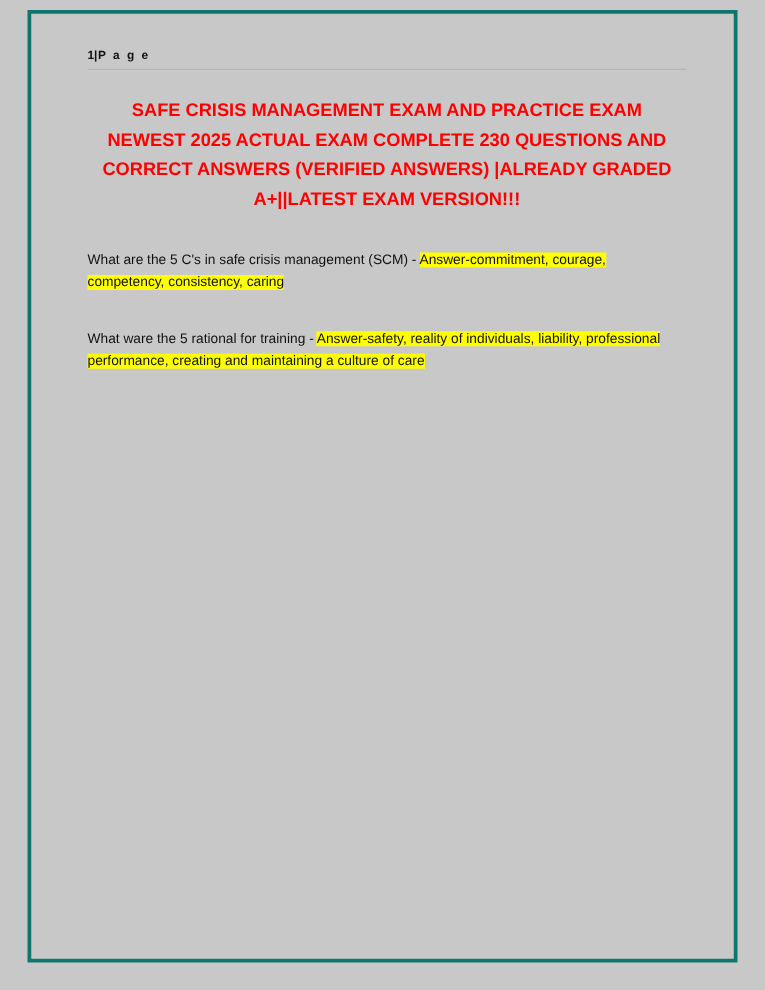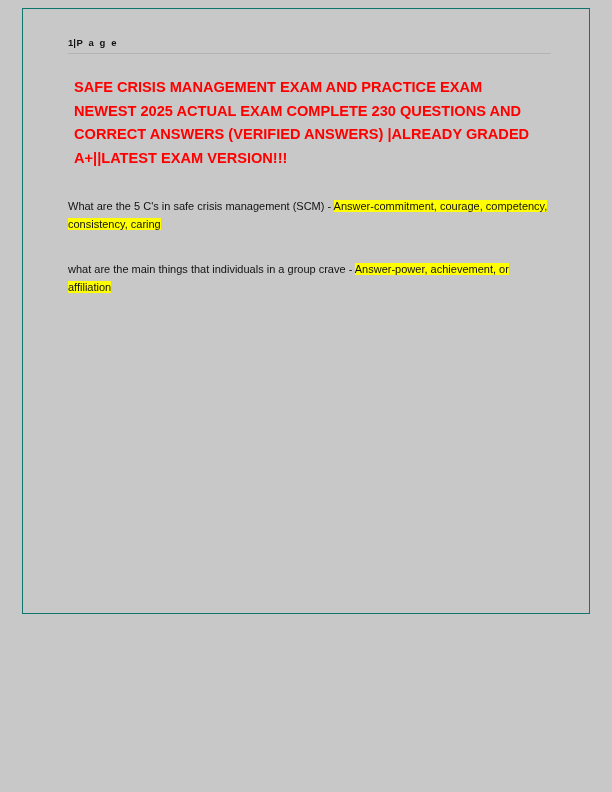--- a/index.html
+++ b/index.html
@@ -11,23 +11,23 @@
     height: 792px;
     background: #c8c8c8;
     font-family: "Liberation Sans", sans-serif;
     overflow: hidden;
   }
   .page {
     position: absolute;
     left: 22px;
     top: 8px;
     width: 568px;
-    height: 606px;
+    height: 762px;
     background: #c8c8c8;
-    border: 1px solid #0f766e;
+    border: 3px solid #0f766e;
     box-sizing: border-box;
   }
   .page-inner {
     position: absolute;
     left: 45px;
     top: 28px;
     right: 38px;
   }
   .page-number {
     font-size: 9.5px;
@@ -49,20 +49,21 @@
     border-top: 1px solid #b4b4b4;
     margin-top: 5px;
     margin-bottom: 22px;
     width: 100%;
   }
   .doc-title {
     color: #ff0000;
     font-weight: bold;
     font-size: 14.6px;
     line-height: 1.62;
+    text-align: center;
     margin: 0 6px 26px 6px;
   }
   .qa-block {
     font-size: 11px;
     line-height: 1.68;
     color: #111;
     margin-bottom: 26px;
   }
   .qa-block .hl {
     background: #ffff00;
@@ -82,20 +83,20 @@
     </div>
 
     <div class="rule"></div>
 
     <h1 class="doc-title">SAFE CRISIS MANAGEMENT EXAM AND PRACTICE EXAM NEWEST 2025 ACTUAL EXAM COMPLETE 230 QUESTIONS AND CORRECT ANSWERS (VERIFIED ANSWERS) |ALREADY GRADED A+||LATEST EXAM VERSION!!!</h1>
 
     <div class="qa-block">
       <span>What are the 5 C's in safe crisis management (SCM) - </span><span class="hl">Answer-commitment, courage, competency, consistency, caring</span>
     </div>
 
+    <div class="qa-block">
+      <span>What ware the 5 rational for training - </span><span class="hl">Answer-safety, reality of individuals, liability, professional performance, creating and maintaining a culture of care</span>
+    </div>
 
 
-    <div class="qa-block">
-      <span>what are the main things that individuals in a group crave - </span><span class="hl">Answer-power, achievement, or affiliation</span>
-    </div>
 
   </div>
 </div>
 
 </body></html>

